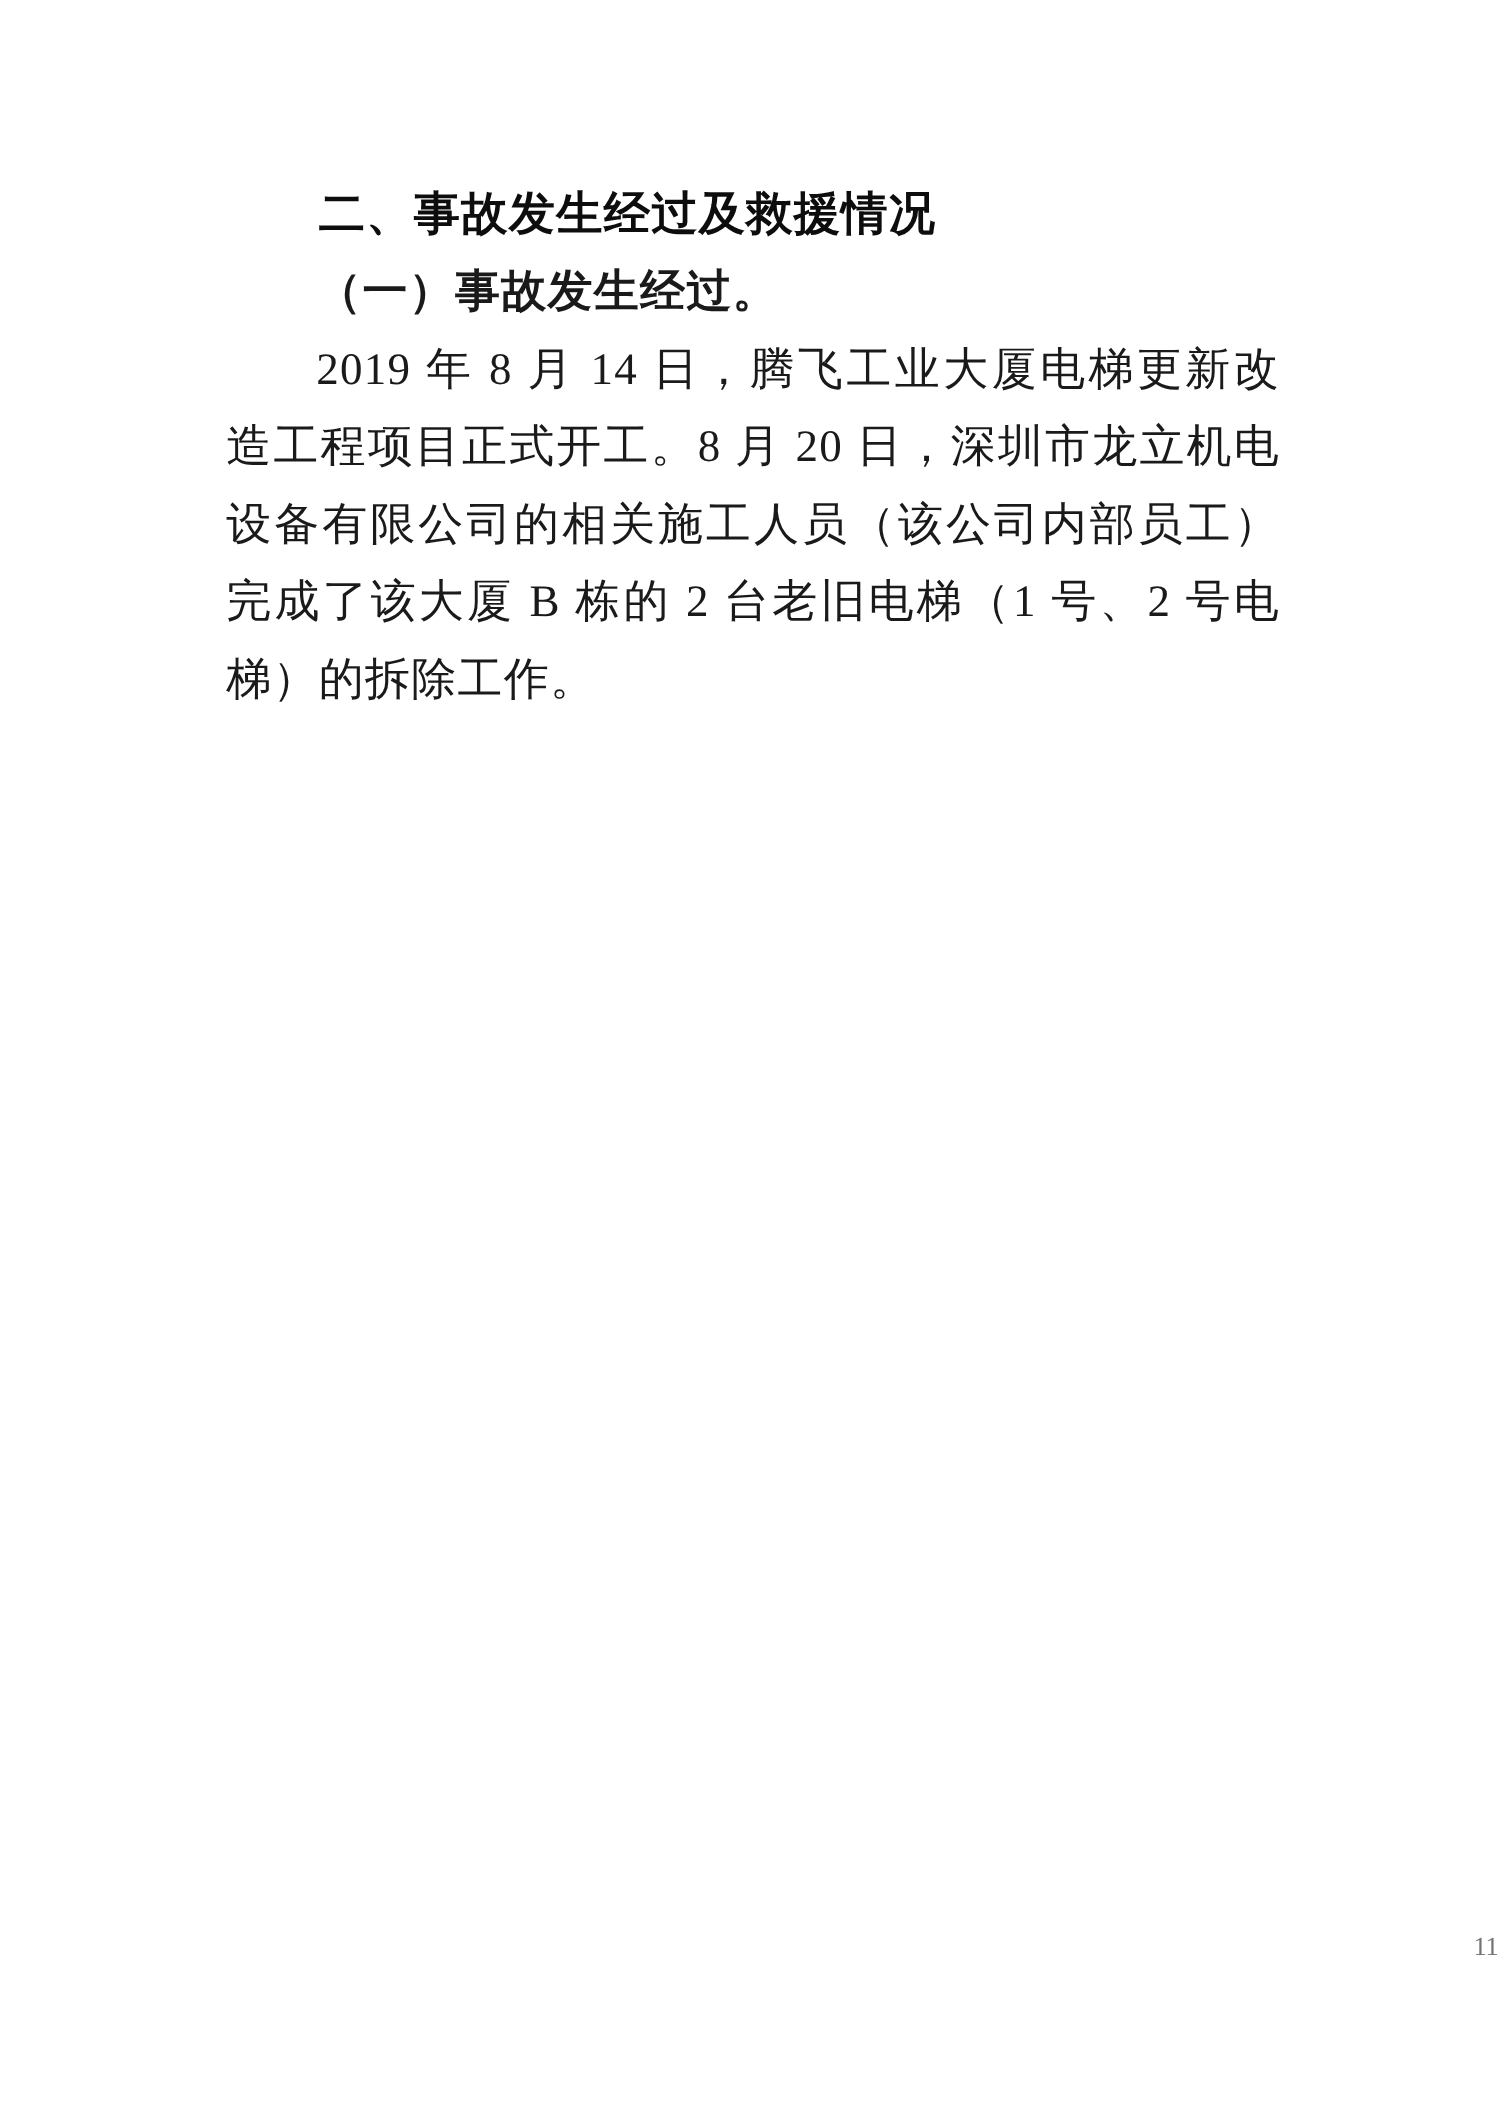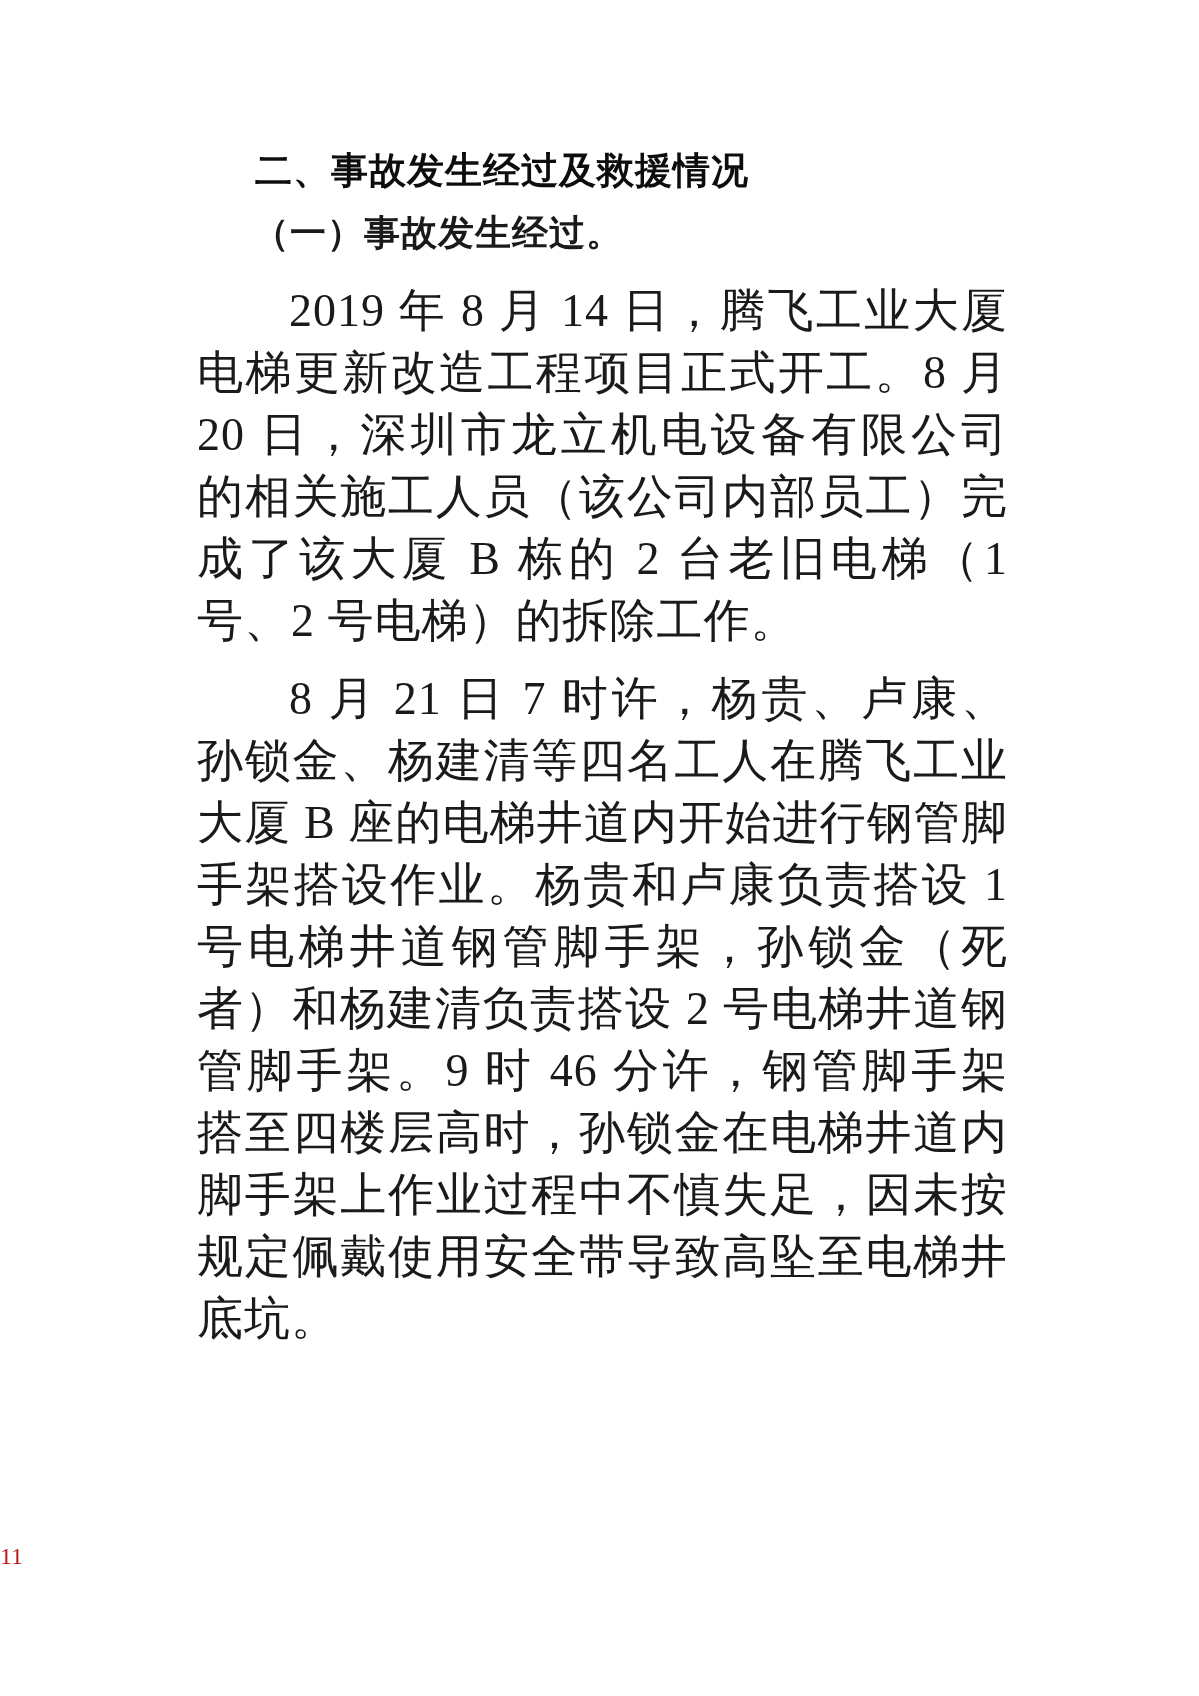--- a/index.html
+++ b/index.html
@@ -31,48 +31,47 @@
     margin: 0;
     font-family: "Liberation Serif", "DejaVu Serif", serif;
     font-weight: bold;
     font-size: 36px;
     line-height: 62px;
     text-indent: 2em;
     letter-spacing: 1px;
     color: #1a1a1a;
   }
   .para {
-    margin: 16px;
+    margin: 0;
     font-family: "Liberation Serif", "DejaVu Serif", serif;
-    font-size: 46px;
+    font-size: 36px;
     line-height: 62px;
     text-indent: 2em;
     letter-spacing: 1px;
     text-align: justify;
     text-justify: inter-character;
     color: #1a1a1a;
   }
   .page-number {
     position: absolute;
     left: 0;
     right: 0;
     bottom: 126px;
-    text-align: left;
+    text-align: right;
     font-family: "Liberation Serif", "DejaVu Serif", serif;
-    font-size: 24px;
-    color: #b91c1c;
+    font-size: 21px;
+    color: #737373;
   }
 </style>
 </head>
 <body>
 
 <div class="page">
   <h1 class="doc-heading">二、事故发生经过及救援情况</h1>
 
   <p class="doc-subheading">（一）事故发生经过。</p>
 
   <div>
       <p class="para">2019 年 8 月 14 日，腾飞工业大厦电梯更新改造工程项目正式开工。8 月 20 日，深圳市龙立机电设备有限公司的相关施工人员（该公司内部员工）完成了该大厦 B 栋的 2 台老旧电梯（1 号、2 号电梯）的拆除工作。</p>
-      <p class="para">8 月 21 日 7 时许，杨贵、卢康、孙锁金、杨建清等四名工人在腾飞工业大厦 B 座的电梯井道内开始进行钢管脚手架搭设作业。杨贵和卢康负责搭设 1 号电梯井道钢管脚手架，孙锁金（死者）和杨建清负责搭设 2 号电梯井道钢管脚手架。9 时 46 分许，钢管脚手架搭至四楼层高时，孙锁金在电梯井道内脚手架上作业过程中不慎失足，因未按规定佩戴使用安全带导致高坠至电梯井底坑。</p>
     </div>
 
   <div class="page-number">11</div>
 </div>
 
 </body></html>

